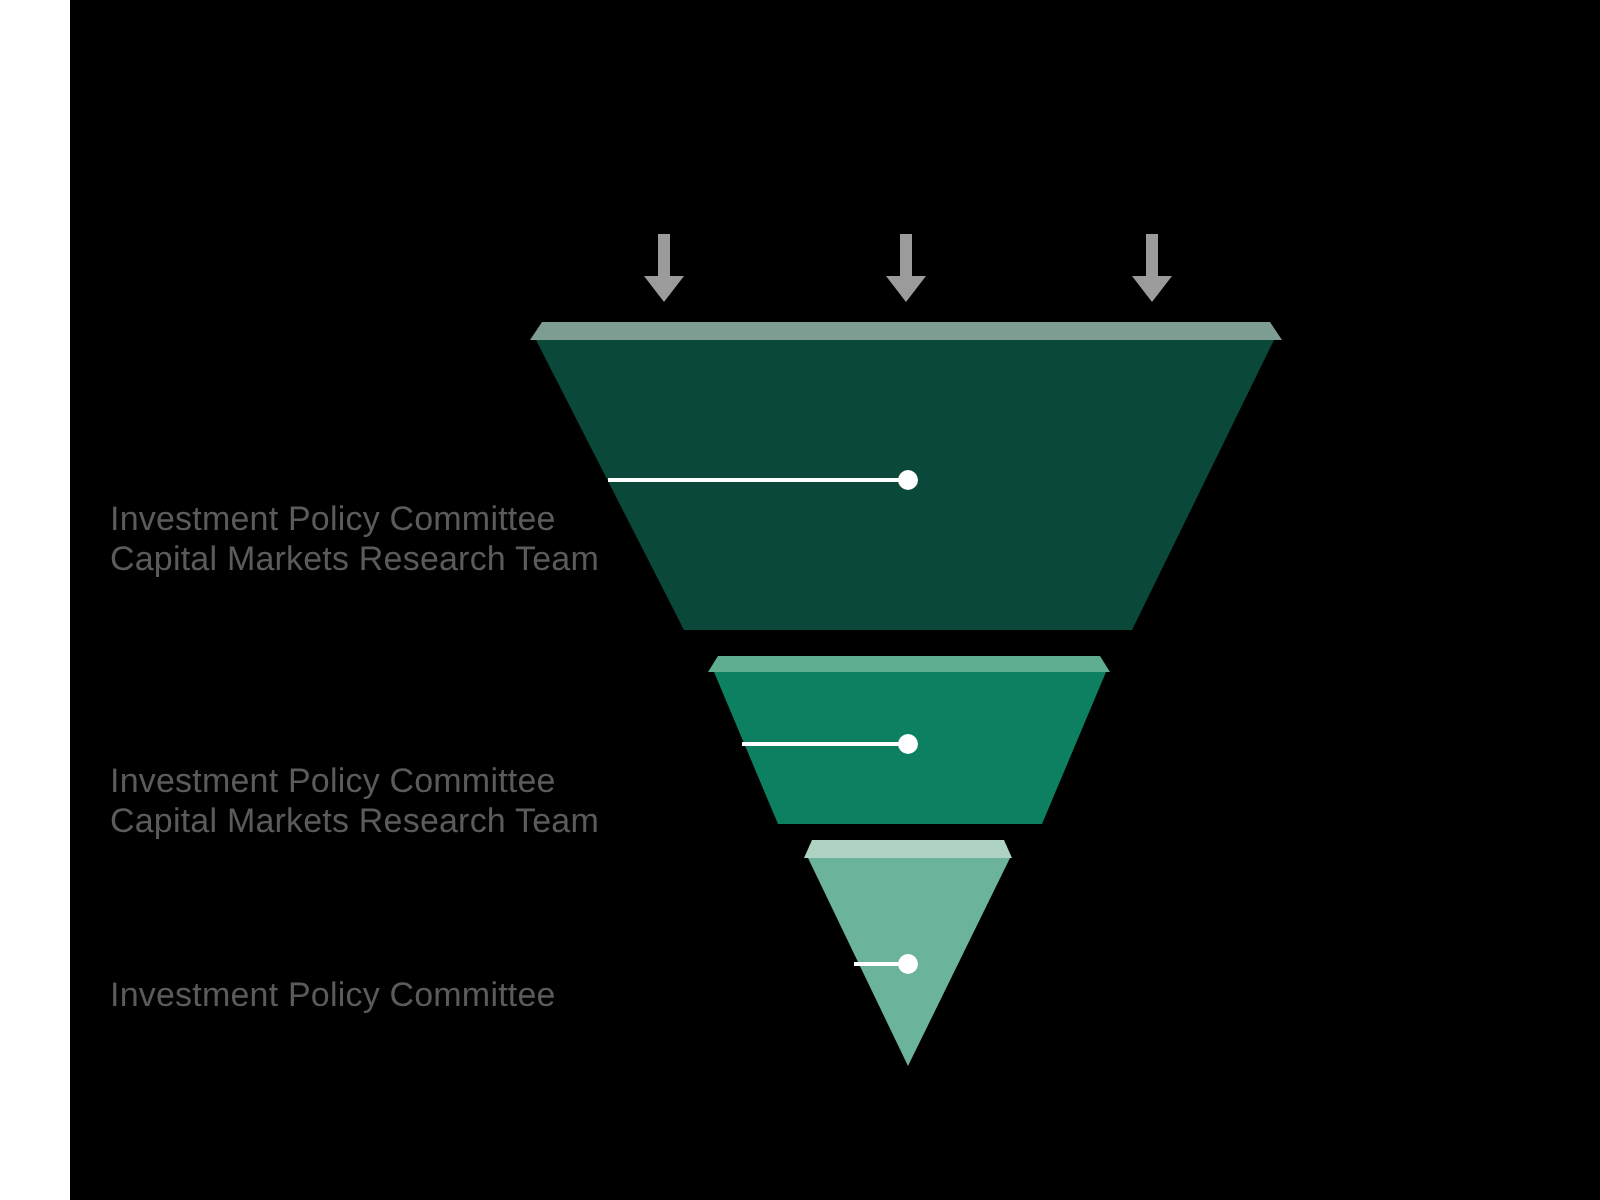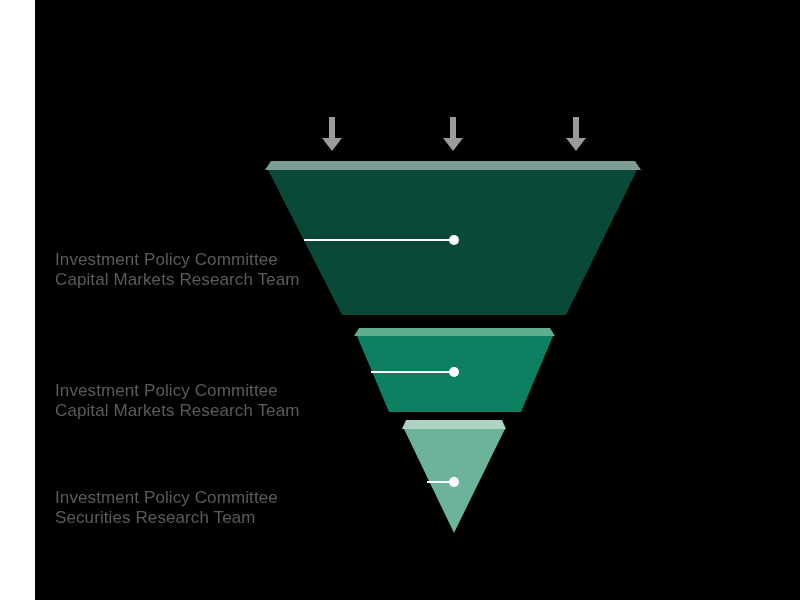--- a/index.html
+++ b/index.html
@@ -77,16 +77,15 @@
     <div>Capital Markets Research Team</div>
   </div>
 
   <div class="stage-label lbl-2">
     <div>Investment Policy Committee</div>
     <div>Capital Markets Research Team</div>
   </div>
 
   <div class="stage-label lbl-3">
     <div>Investment Policy Committee</div>
-    <div>Securities Research Team</div>
   </div>
 
 </div>
 
 </body></html>

